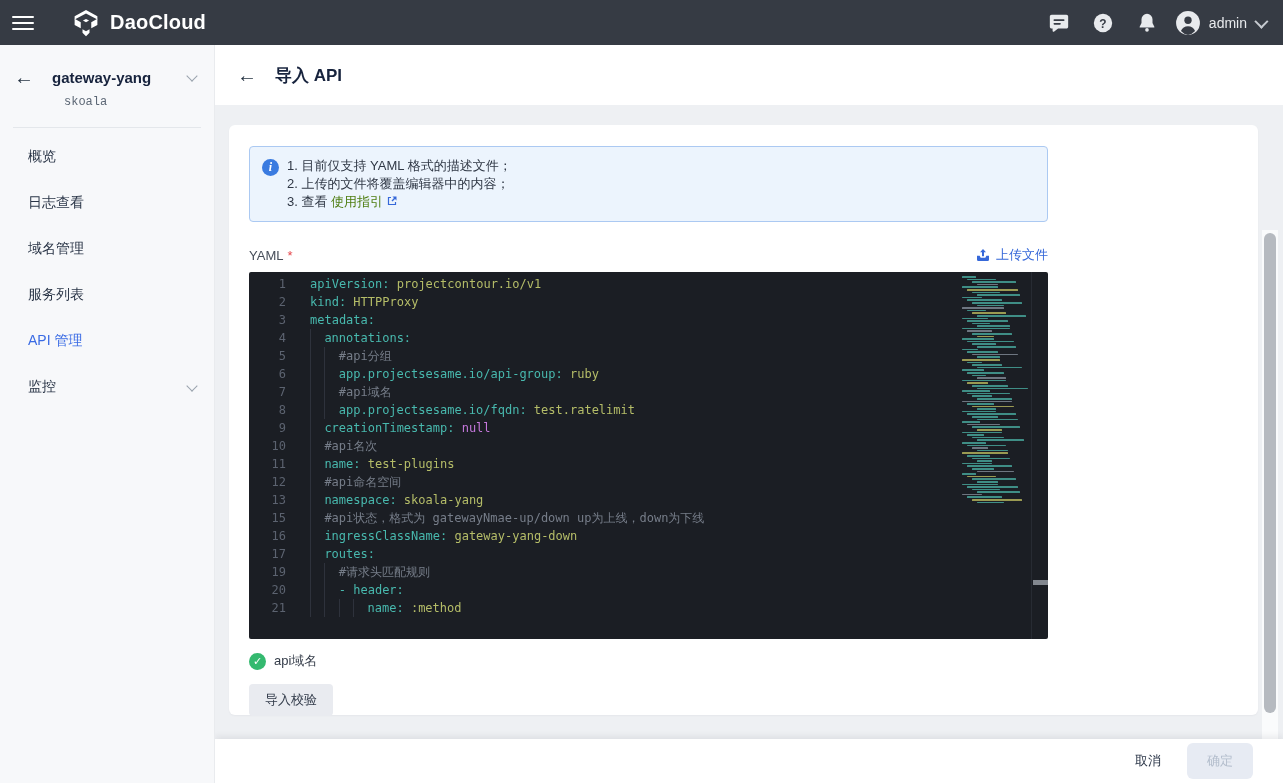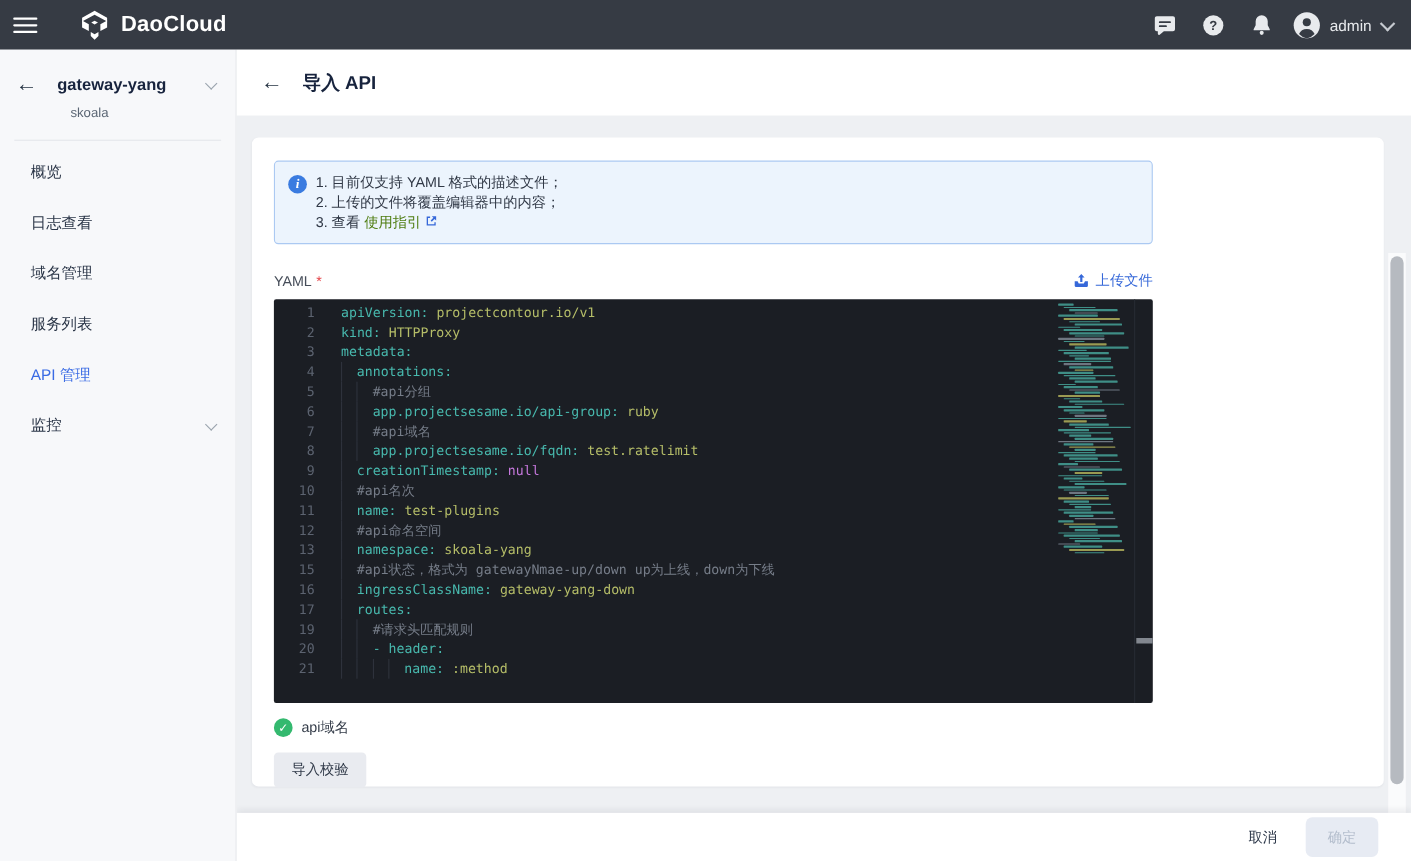--- a/index.html
+++ b/index.html
@@ -19,21 +19,21 @@
   .tb-user-name { color:#e8eaed; font-size:14px;text-align:right; }
   .chev { width:10px; height:10px; border-right:2px solid #c6cad0; border-bottom:2px solid #c6cad0; transform:rotate(45deg) translateY(-2px); }
 
   
   .sidebar { position:absolute; left:0; top:45px; width:215px; height:738px; background:#f7f8fa; border-right:1px solid #e9ebee; z-index:20; }
   .sb-head { padding:22px 18px 0 14px; }
   .sb-head-row { display:flex; align-items:center; cursor:pointer; }
   .back-arrow { font-size:20px; color:#1f2d3d; line-height:1; }
   .sb-title { font-size:15px; color:#17233d; font-weight:600; margin-left:18px; flex:1; }
   .sb-chev { width:8px; height:8px; border-right:1.5px solid #9aa3ad; border-bottom:1.5px solid #9aa3ad; transform:rotate(45deg); margin-top:-3px; }
-  .sb-sub { font-size:12px; color:#5b6674; margin:8px 0 0 50px; }
+  .sb-sub { font-size:12px; color:#5b6674; margin:8px 0 0 50px;font-family:Liberation Mono, monospace; }
   .sb-divider { height:1px; background:#e4e7eb; margin:18px 13px 6px 13px; }
   .sb-item { height:46px; display:flex; align-items:center; padding:0 18px 0 28px; font-size:14px; color:#2a3547; cursor:pointer; }
   .sb-item .lbl { flex:1; }
   .sb-item.active { color:#3a6be4; }
 
   
   .page-head { position:absolute; left:215px; top:45px; width:1068px; height:60px; background:#fff; display:flex; align-items:center; padding-left:22px; z-index:10; }
   .ph-back { font-size:20px; color:#1f2d3d; cursor:pointer; width:26px; }
   .ph-title { font-size:17px; color:#17233d; font-weight:600; margin-left:12px; }
 

